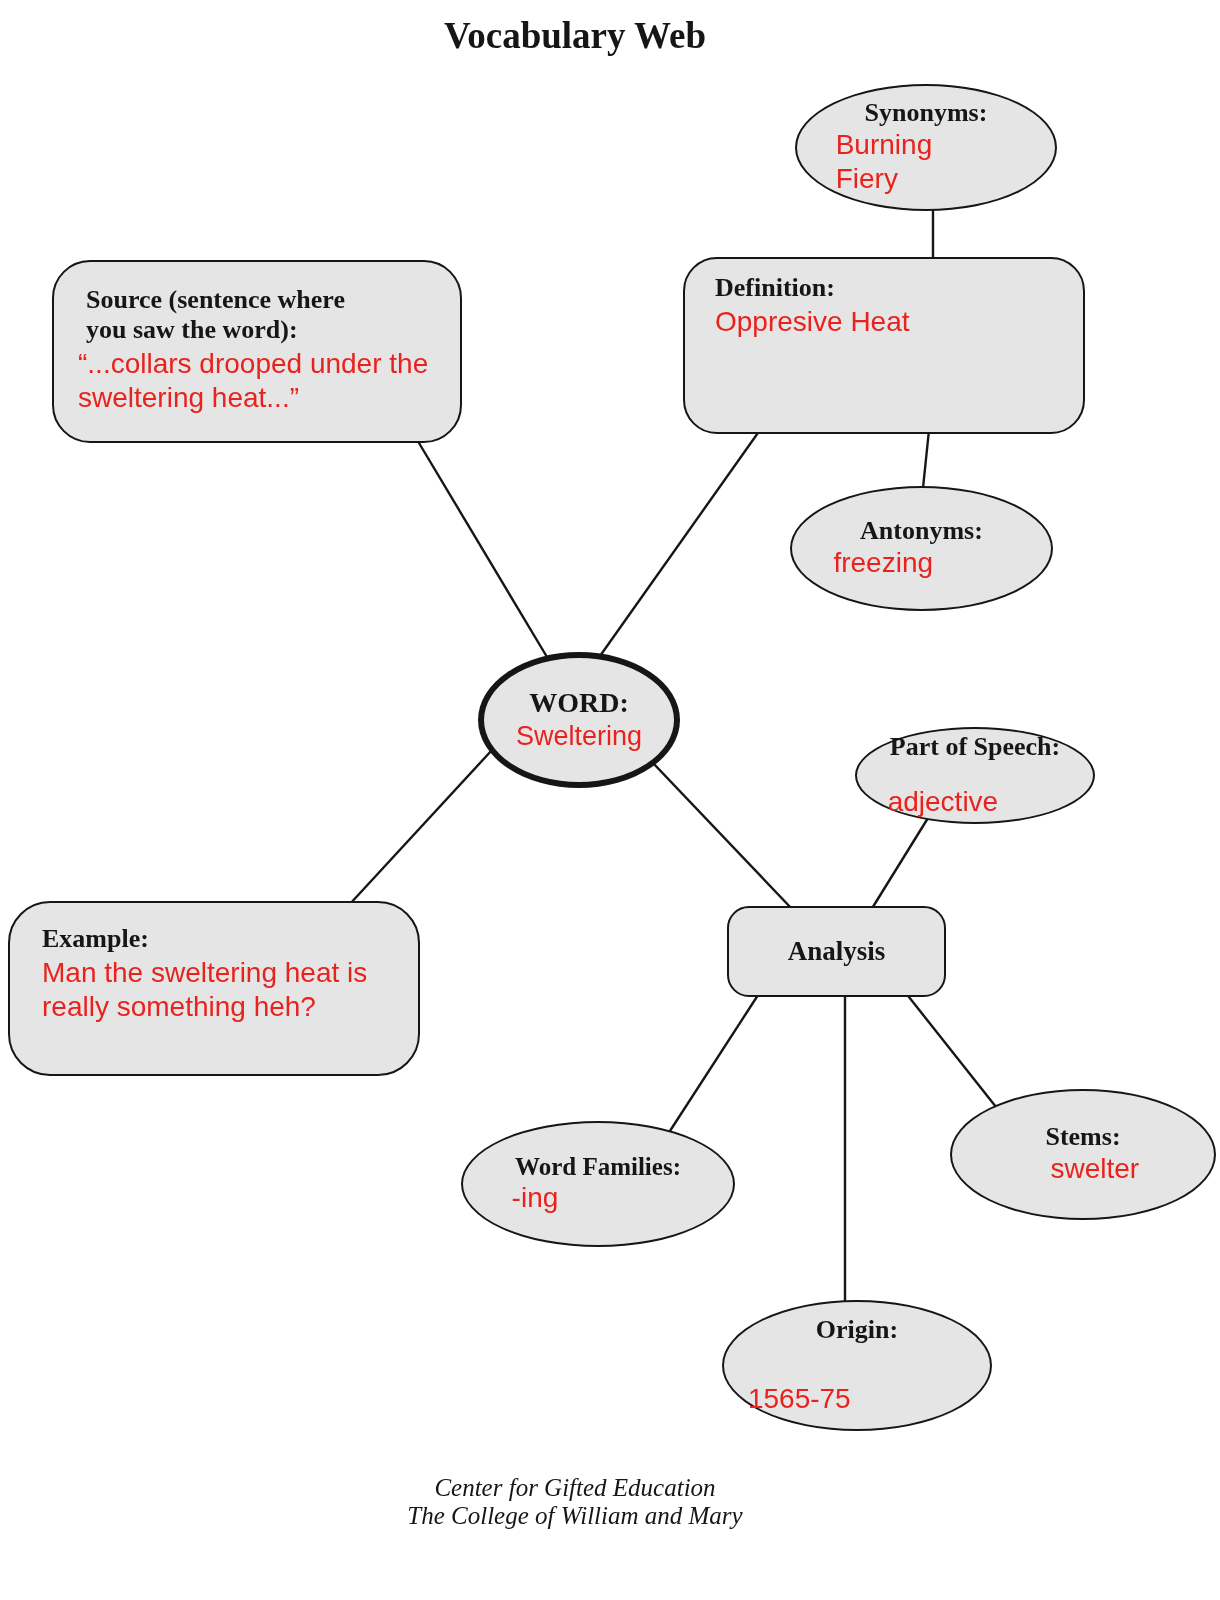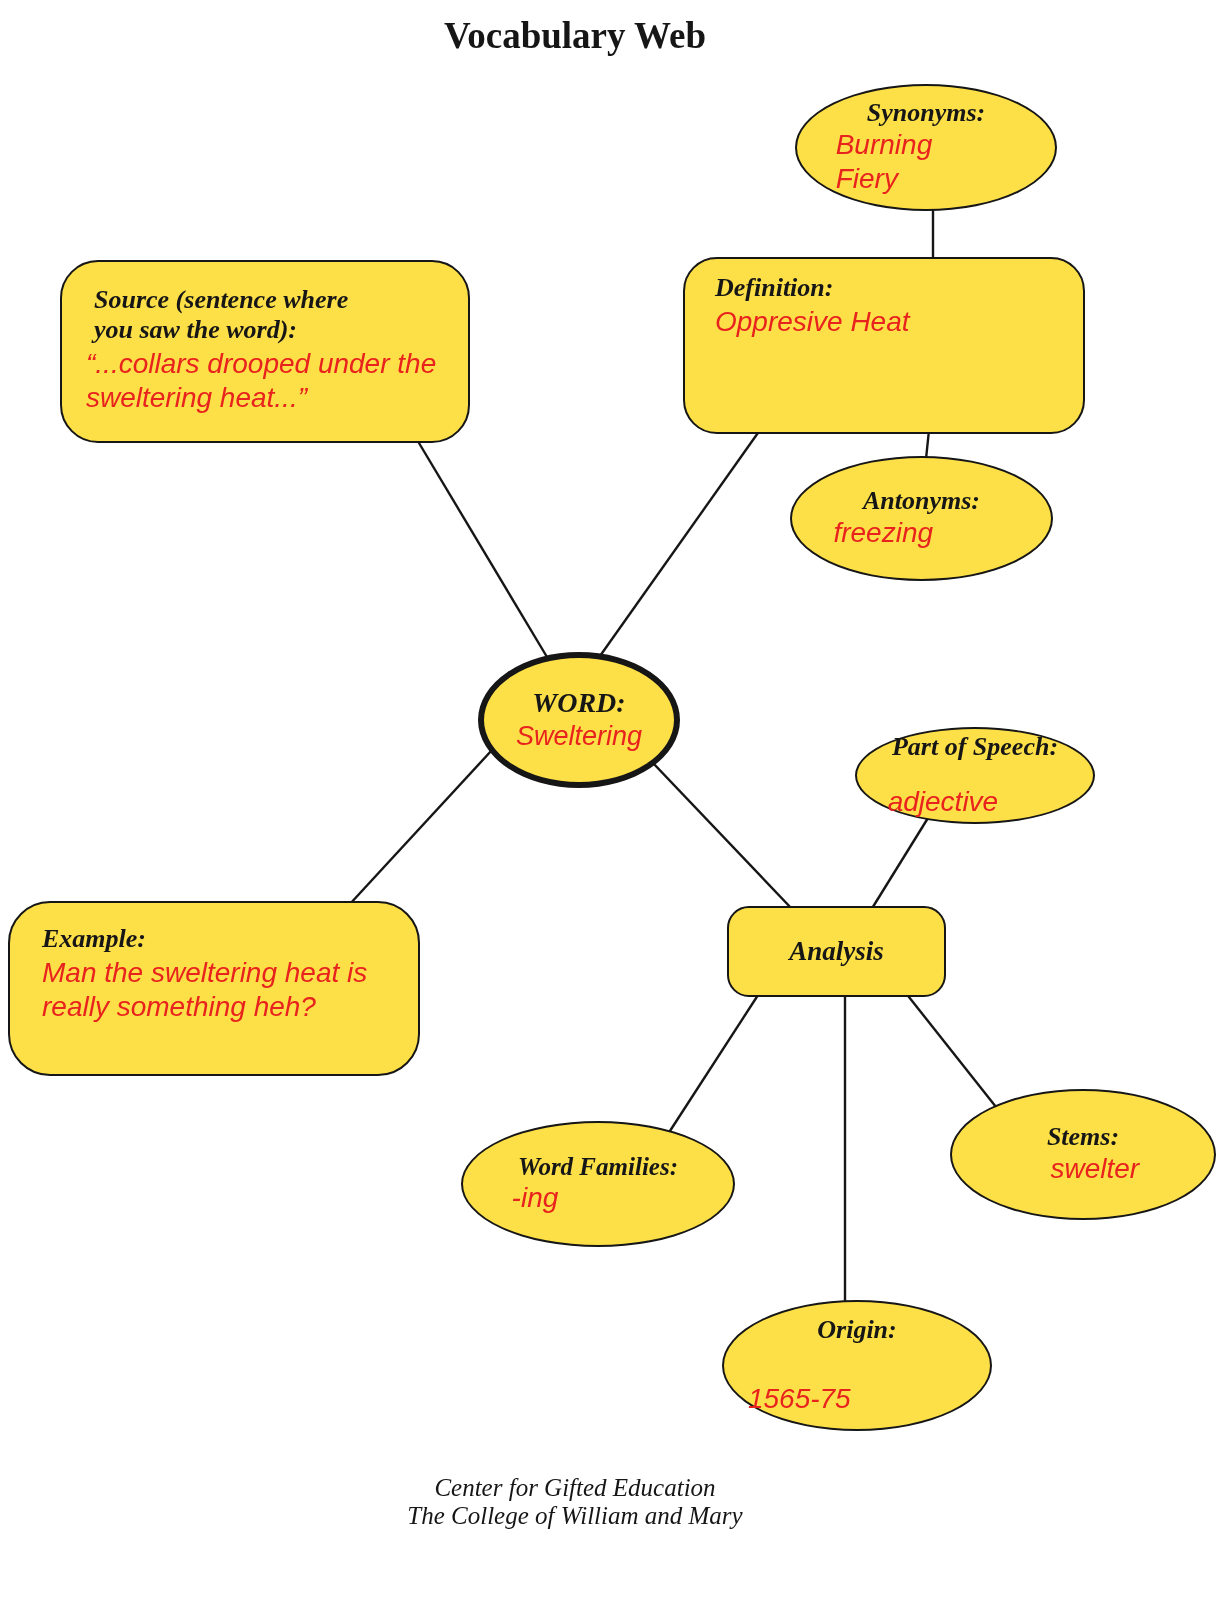--- a/index.html
+++ b/index.html
@@ -3,45 +3,45 @@
 <meta charset="utf-8">
 <style>
   :root { --ink:#161616; --accent:#e8231e; }
   * { box-sizing:border-box; margin:0; padding:0; }
   body { background:#ffffff; width:1220px; height:1600px; position:relative;
          font-family:"Liberation Serif", serif; overflow:hidden; }
   .canvas { position:absolute; inset:0; width:1220px; height:1508px;border-radius:26px; }
   svg.wires { position:absolute; left:0; top:0; z-index:1; }
   svg.wires line { stroke:var(--ink); stroke-width:2.4; }
 
-  .node { position:absolute; z-index:2; background:#fde047; border:2.6px solid var(--ink);font-style:italic; }
+  .node { position:absolute; z-index:2; background:#e5e5e5; border:2.6px solid var(--ink); }
   .ellipse { border-radius:50%; display:flex; flex-direction:column; justify-content:center; }
   .rbox { }
 
   .label { font-family:"Liberation Serif", serif; font-weight:bold; color:var(--ink);
            font-size:26px; line-height:1.15; }
   .label.center { text-align:center; }
   .values { font-family:"Liberation Sans", sans-serif; color:var(--accent);
             font-size:28px; line-height:1.22; margin-top:2px; }
   .values.center { text-align:center; }
 
   
   .n-title { position:absolute; left:0; top:14px; width:1150px; text-align:center;
              font-family:"Liberation Serif", serif; font-weight:bold; font-size:37px;
              color:var(--ink); z-index:2; }
 
   
   .n-synonyms   { left:795px;  top:84px;   width:262px; height:127px; }
   .n-synonyms .values { margin-left:15%; margin-top:0; }
   .n-definition { left:683px;  top:257px;  width:402px; height:177px; border-radius:34px;
                   padding:14px 0 0 30px; }
-  .n-source     { left:60px;   top:260px;  width:410px; height:183px; border-radius:38px;
+  .n-source     { left:52px;   top:260px;  width:410px; height:183px; border-radius:38px;
                   padding:23px 0 0 32px; }
   .n-source .values { margin-left:-8px; }
-  .n-antonyms   { left:790px;  top:456px;  width:263px; height:125px; }
+  .n-antonyms   { left:790px;  top:486px;  width:263px; height:125px; }
   .n-antonyms .values { margin-left:16%; margin-top:0; }
   .n-word       { left:478px;  top:652px;  width:202px; height:136px; border-width:6.5px; }
   .n-word .label { font-size:28px; }
   .n-word .values { font-size:27px; margin-top:0; }
   .n-pos        { left:855px;  top:727px;  width:240px; height:97px;gap:23px; }
   .n-pos .values { margin-left:13%; margin-top:0; }
   .n-example    { left:8px;    top:901px;  width:412px; height:175px; border-radius:42px;
                   padding:21px 0 0 32px; }
   .n-analysis   { left:727px;  top:906px;  width:219px; height:91px; border-radius:22px;
                   display:flex; align-items:center; justify-content:center; }

